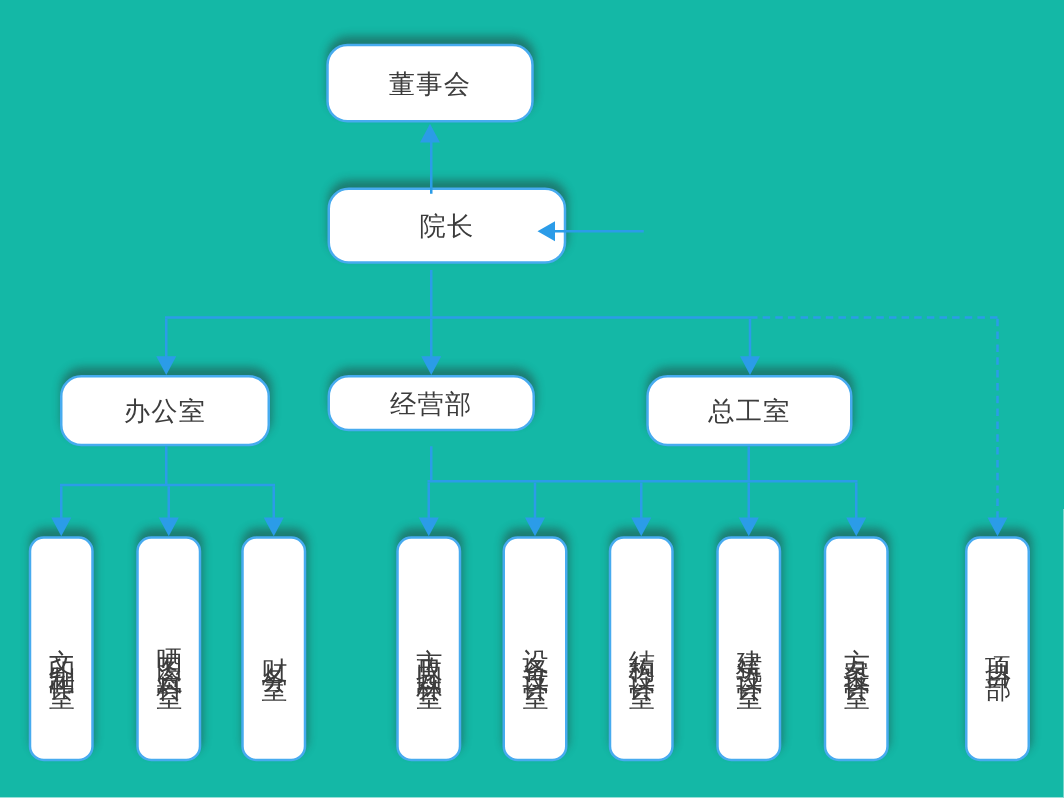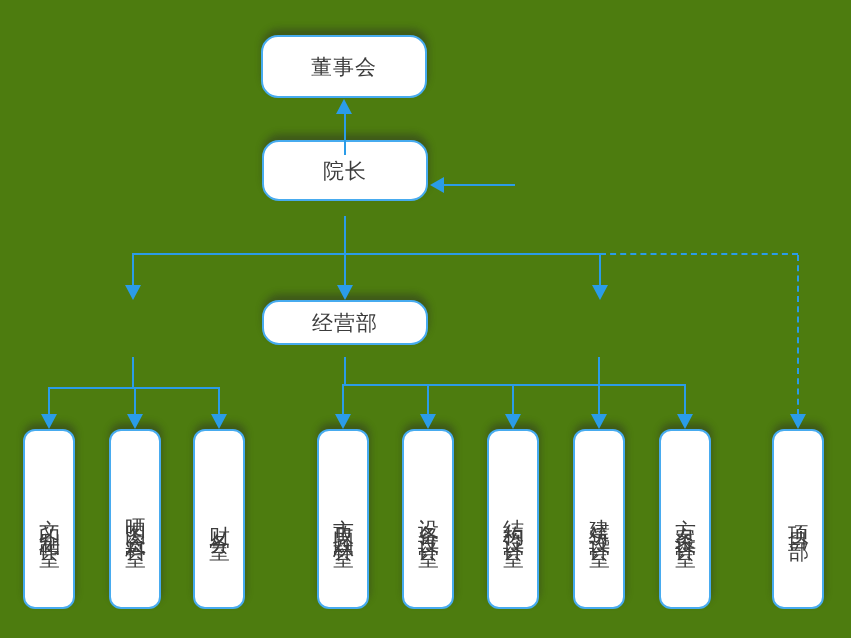--- a/index.html
+++ b/index.html
@@ -1,21 +1,21 @@
 <!DOCTYPE html>
 <html style="--line: #2B9CE8; --box-border: #47ABEF; --text: #3C3C3C;"><head>
 <meta charset="utf-8">
 <style>
   html,body{margin:0;padding:0;background:#fff;}
   #canvas{
     position:relative;
     width:851px;height:638px;
-    background:#4d7c0f;
+    background:#14b8a6;
     overflow:hidden;
-    font-family:Liberation Serif, serif;
+    font-family:Liberation Sans, sans-serif;
   }
   
   .box{
     position:absolute;
     box-sizing:border-box;
     background:#fff;
     border:2px solid var(--box-border,#47ABEF);
     border-radius:17px;
     box-shadow:1px -6px 7px rgba(40,40,40,.42);
     display:flex;align-items:center;justify-content:center;
@@ -44,26 +44,32 @@
 </style>
 </head>
 <body>
 
 <div id="canvas">
 
   <div class="box" style="left:261px;top:35px;width:166px;height:63px">
     <span class="lbl">董事会</span>
   </div>
 
-  <div class="box" style="left:262px;top:140px;width:166px;height:61px">
+  <div class="box" style="left:262px;top:150px;width:191px;height:61px">
     <span class="lbl">院长</span>
   </div>
 
+  <div class="box" style="left:48px;top:300px;width:168px;height:57px">
+    <span class="lbl">办公室</span>
+  </div>
   <div class="box" style="left:262px;top:300px;width:166px;height:45px">
     <span class="lbl">经营部</span>
+  </div>
+  <div class="box" style="left:517px;top:300px;width:165px;height:57px">
+    <span class="lbl">总工室</span>
   </div>
 
   <div class="box leaf" style="left:23px;top:429px;width:52px;height:180px">
     <span class="lbl">文印制作室</span>
   </div>
   <div class="box leaf" style="left:109px;top:429px;width:52px;height:180px">
     <span class="lbl">晒图资料室</span>
   </div>
   <div class="box leaf" style="left:193px;top:429px;width:52px;height:180px">
     <span class="lbl">财务室</span>

